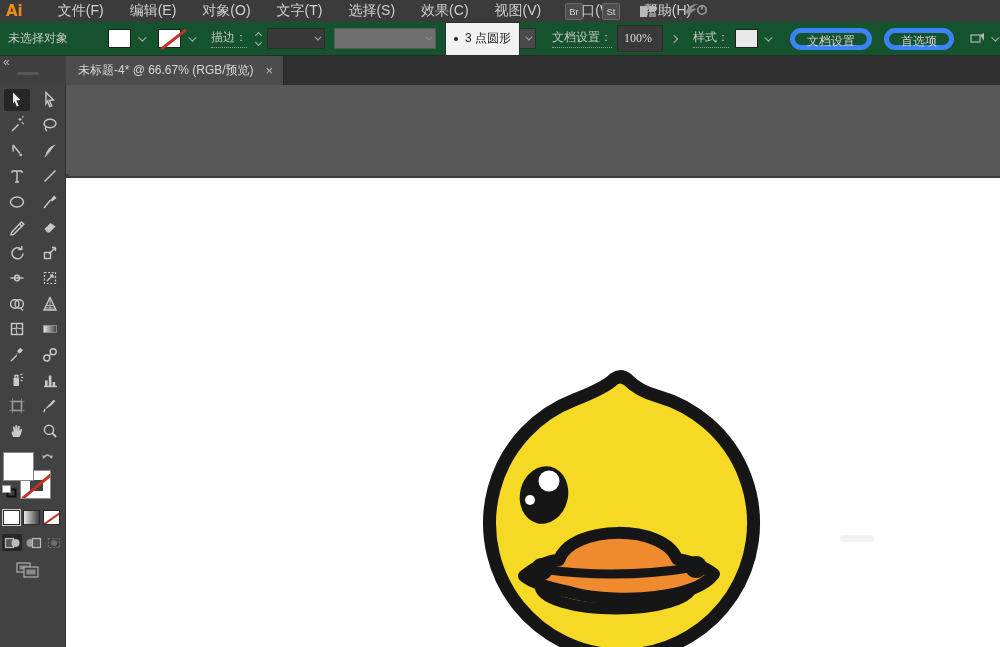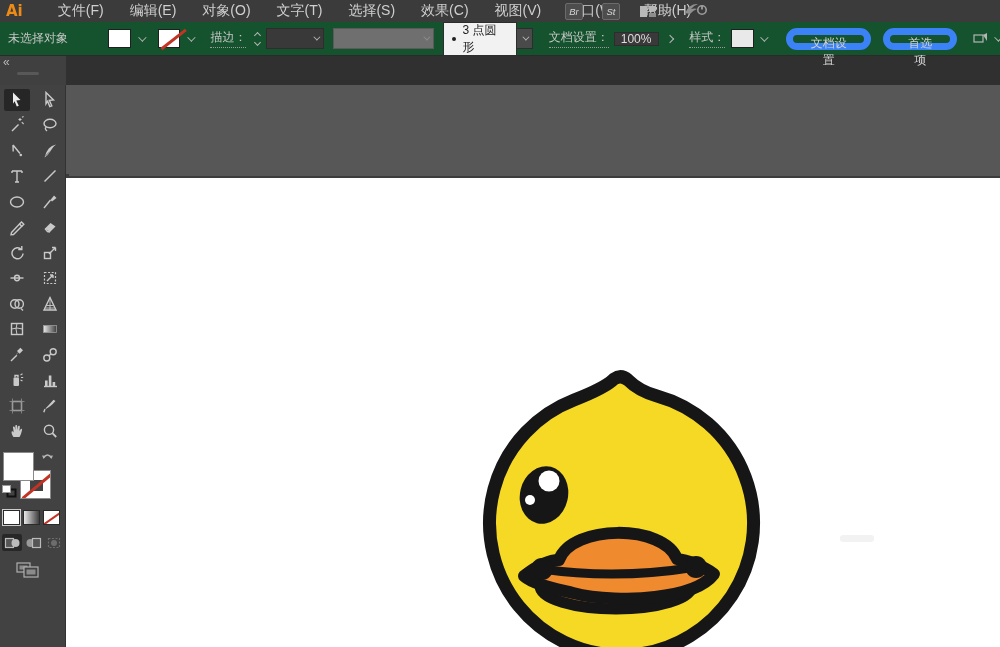--- a/index.html
+++ b/index.html
@@ -35,31 +35,31 @@
   .dd-dark { width:58px; height:21px; background:#393939; border:1px solid #2d2d2d;
     display:flex; align-items:center; justify-content:flex-end; padding-right:5px; }
   .dd-disabled { width:102px; height:21px; background:#6f6f6f; border:1px solid #5a5a5a;
     display:flex; align-items:center; justify-content:flex-end; padding-right:5px; }
   .dd-disabled .chev { border-color:#8d8d8d; }
   .dd-white { height:34px; background:#f2f2f2; border:1px solid #2d2d2d; color:#222;
     display:flex; align-items:center; padding:8px 8px; gap:7px; }
   .dot { width:4px; height:4px; border-radius:50%; background:#222; }
   .dd-chevbox { width:16px; height:21px; background:#4a4a4a; border:1px solid #2d2d2d; border-left:none;
     display:flex; align-items:center; justify-content:center; }
-  .opacity-box { width:46px; height:14px; background:#393939; border:1px solid #2d2d2d;
-    color:#dcdcdc; display:flex; align-items:center; padding-left:6px; }
+  .opacity-box { width:46px; height:27px; background:#393939; border:1px solid #2d2d2d;
+    color:#dcdcdc; display:flex; align-items:center; padding-left:6px;font-family:Liberation Serif, serif; }
   .chev-right { display:inline-block; width:6px; height:6px; border-right:1.5px solid #b5b5b5;
     border-bottom:1.5px solid #b5b5b5; transform:rotate(-45deg); }
   .stepper { width:13px; height:21px; display:flex; flex-direction:column; align-items:center;
     justify-content:center; gap:2px; }
   .stepper i { display:block; width:5px; height:5px; border-right:1.4px solid #b5b5b5;
     border-bottom:1.4px solid #b5b5b5; }
   .stepper .up { transform:rotate(-135deg); }
   .stepper .dn { transform:rotate(45deg); }
-  .cb-btn { height:22px; border:7px solid #3b82f6; border-radius:11px; color:#d2d2d2;
+  .cb-btn { height:22px; border:5px solid #3b82f6; border-radius:11px; color:#d2d2d2;
     background:transparent; font-size:12px; padding:0 12px;
     font-family:"Liberation Sans","DejaVu Sans",sans-serif; }
 
   
   .tabstrip { position:absolute; left:0; top:56px; width:1000px; height:29px;
     background:#303030; z-index:28; }
   .tabstrip-left { position:absolute; left:0; top:0; width:66px; height:29px; background:#404040; }
   .collapse { position:absolute; left:3px; top:-1px; color:#b9b9b9; font-size:12px; }
   .grip { position:absolute; left:17px; top:16px; width:22px; height:3px;
     background:#585858; border-radius:1.5px; }
@@ -121,21 +121,21 @@
       <span class="menu-item">编辑(E)</span>
       <span class="menu-item">对象(O)</span>
       <span class="menu-item">文字(T)</span>
       <span class="menu-item">选择(S)</span>
       <span class="menu-item">效果(C)</span>
       <span class="menu-item">视图(V)</span>
       <span class="menu-item">窗口(W)</span>
       <span class="menu-item">帮助(H)</span>
     </div>
   <div class="menu-right">
-    <div style="display:flex;font-style:italic;">
+    <div style="display:flex;">
         <span class="badge">Br</span>
         <span class="badge">St</span>
       </div>
     <span class="icon-cluster" style="margin-right:14px;">
       <svg width="18" height="13" viewBox="0 0 18 13">
         <rect x="1" y="1" width="7" height="11" fill="#b8b8b8"></rect>
         <rect x="10" y="1" width="7" height="5" fill="#b8b8b8"></rect>
         <rect x="10" y="8" width="7" height="4" fill="#8d8d8d"></rect>
       </svg>
       <i class="chev" style="margin-left:6px;"></i>
@@ -189,20 +189,24 @@
     </svg>
     <i class="chev" style="margin-left:5px;"></i>
   </span>
 </div>
 
 <div class="tabstrip">
   <div class="tabstrip-left">
     <span class="collapse">«</span>
     <span class="grip"></span>
   </div>
+  <div class="tab">
+    <span class="tab-title">未标题-4* @ 66.67% (RGB/预览)</span>
+    <span class="tab-close">×</span>
+  </div>
 </div>
 
 <div class="toolbar">
   <div class="tool-grid">
       <div class="tool active">
         <svg viewBox="0 0 18 18" width="18" height="18">
           <path d="M5 1.5 L12.5 9 L8.3 9.4 L10.8 14.8 L8.8 15.6 L6.6 10.2 L5 12.8 Z" fill="#ececec" stroke="none"></path>
         </svg>
       </div>
       <div class="tool">

